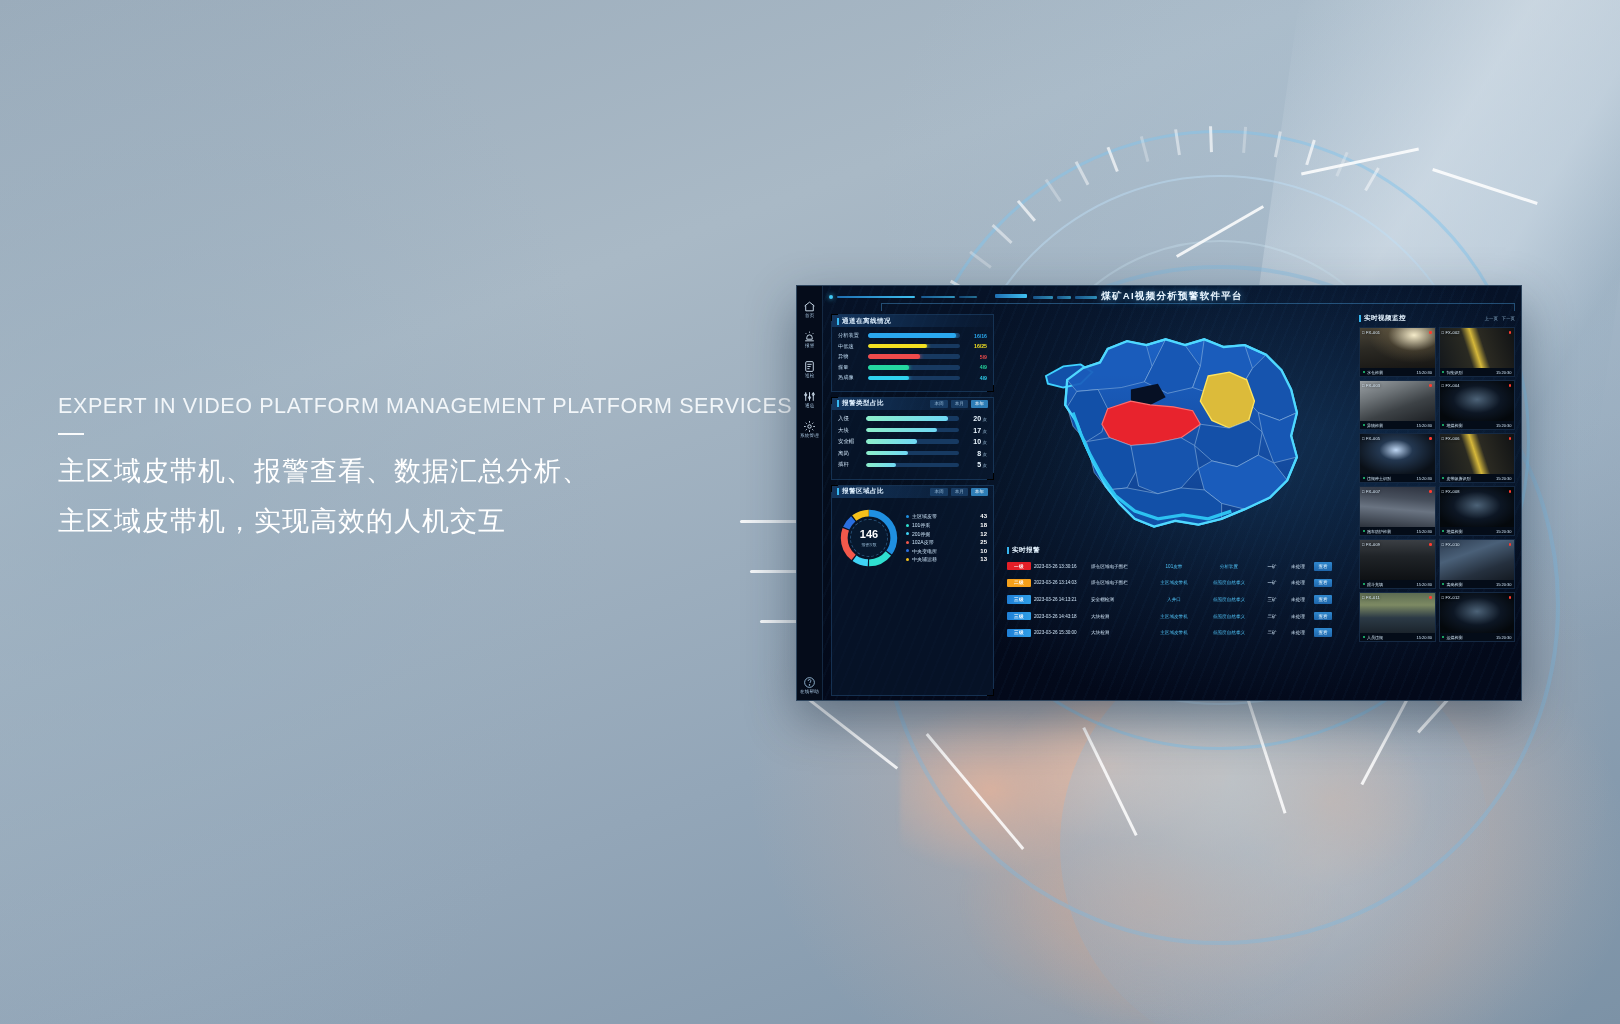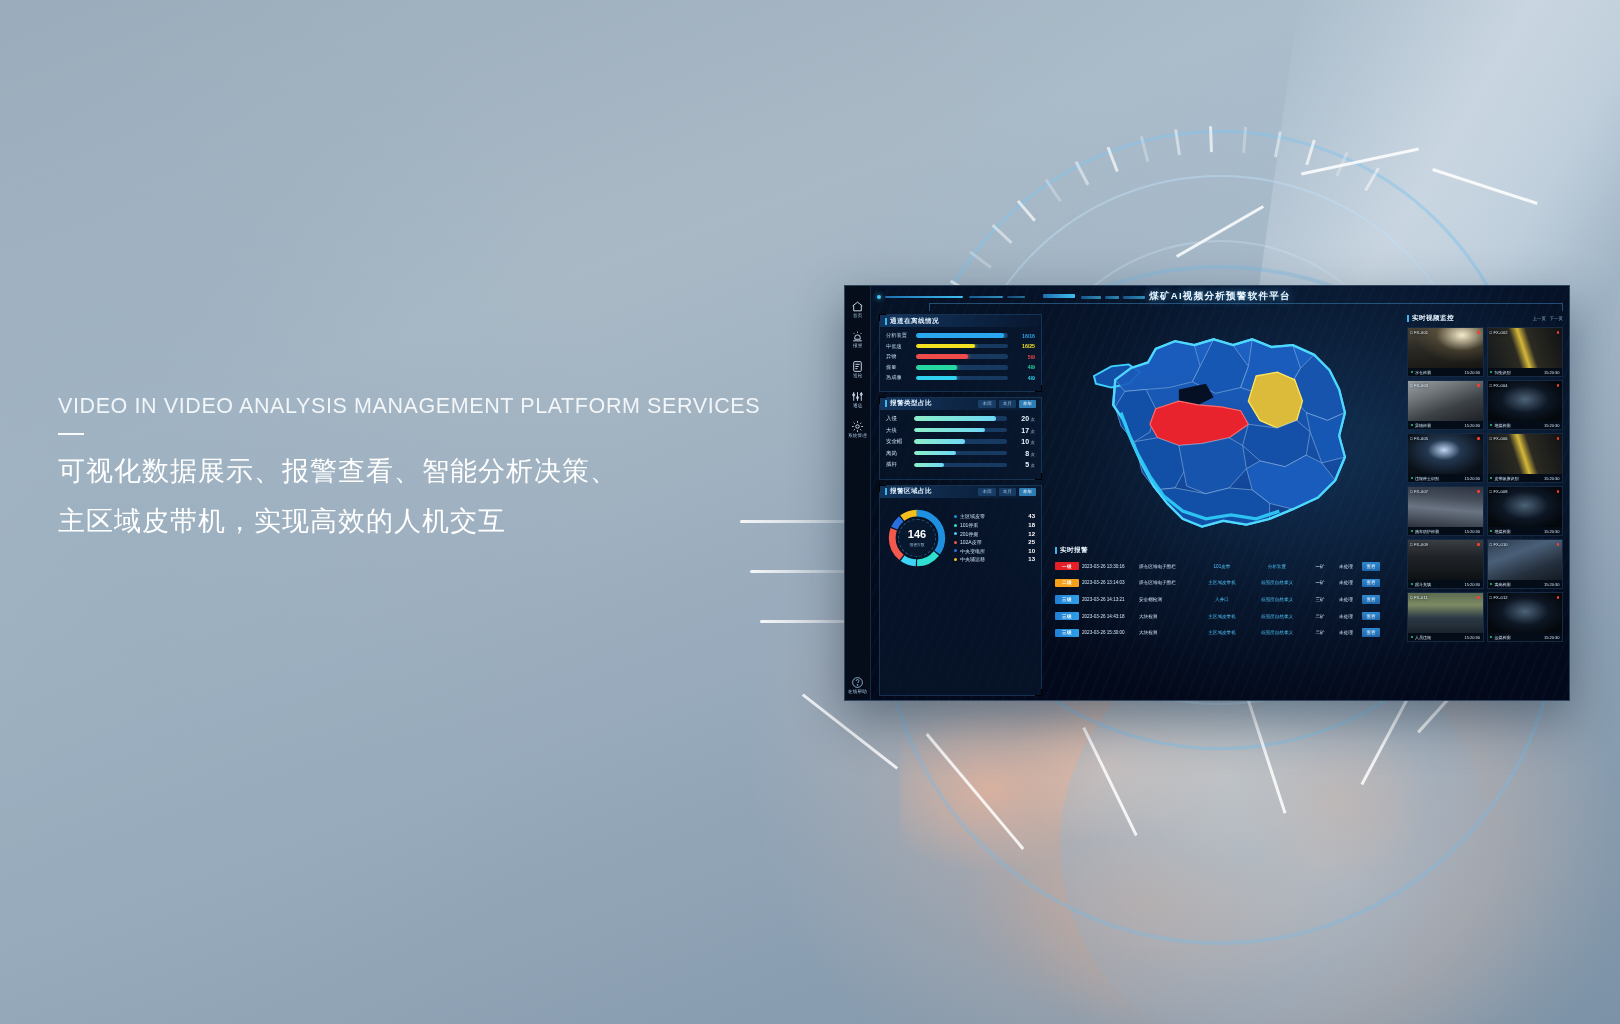--- a/index.html
+++ b/index.html
@@ -60,21 +60,21 @@
   }
   .hero-sub {
     margin-top: 22px; font-size: 21.5px; letter-spacing: 0.6px; color: #f2f6f9;
     font-weight: 400;
   }
   .hero-rule { width: 26px; height: 2px; background: #ffffff; margin: 14px 0 12px; opacity: .95; }
   .hero-line { font-size: 27px; line-height: 1.85; color: #ffffff; font-weight: 400; letter-spacing: 1px; }
 
   
   .monitor {
-    position: absolute; left: 844px; top: 285px; width: 726px; height: 416px;
+    position: absolute; left: 796px; top: 285px; width: 726px; height: 416px;
     background: #07101f;
     box-shadow: 0 18px 46px rgba(20,40,60,0.45);
     border: 1px solid rgba(120,170,210,0.35);
     overflow: hidden;
   }
   .screen {
     position: absolute; inset: 0;
     background:
       radial-gradient(ellipse 520px 340px at 62% 45%, rgba(22,58,100,0.55), rgba(6,16,32,0) 70%),
       linear-gradient(180deg, #061227 0%, #040d1c 40%, #03091a 100%);
@@ -241,23 +241,23 @@
   <div class="shard" style="left:180px; top:690px; width:120px; height:3px; transform:rotate(64deg);"></div>
   <div class="shard" style="left:330px; top:660px; width:130px; height:3px; transform:rotate(72deg);"></div>
   <div class="shard" style="left:460px; top:640px; width:120px; height:3px; transform:rotate(-62deg);"></div>
   <div class="shard" style="left:530px; top:600px; width:110px; height:3px; transform:rotate(-48deg);"></div>
   <div class="shard" style="left:300px; top:140px; width:100px; height:3px; transform:rotate(-30deg);"></div>
   <div class="shard" style="left:430px; top:70px; width:120px; height:3px; transform:rotate(-12deg);"></div>
   <div class="shard" style="left:560px; top:95px; width:110px; height:3px; transform:rotate(18deg);"></div>
 </div>
 
 <div class="hero">
-  <div class="hero-sub">VIDEO IN VIDEO ANALYSIS MANAGEMENT PLATFORM SERVICES</div>
+  <div class="hero-sub">EXPERT IN VIDEO PLATFORM MANAGEMENT PLATFORM SERVICES</div>
   <div class="hero-rule"></div>
-  <div class="hero-line">可视化数据展示、报警查看、智能分析决策、</div>
+  <div class="hero-line">主区域皮带机、报警查看、数据汇总分析、</div>
   <div class="hero-line">主区域皮带机，实现高效的人机交互</div>
 </div>
 
 <div class="monitor">
   <div class="screen">
 
     <div class="rail">
       <div class="rail-item">
         <span class="rail-ico">
             <svg viewBox="0 0 24 24" fill="none" stroke="#dff0ff" stroke-width="1.6">

